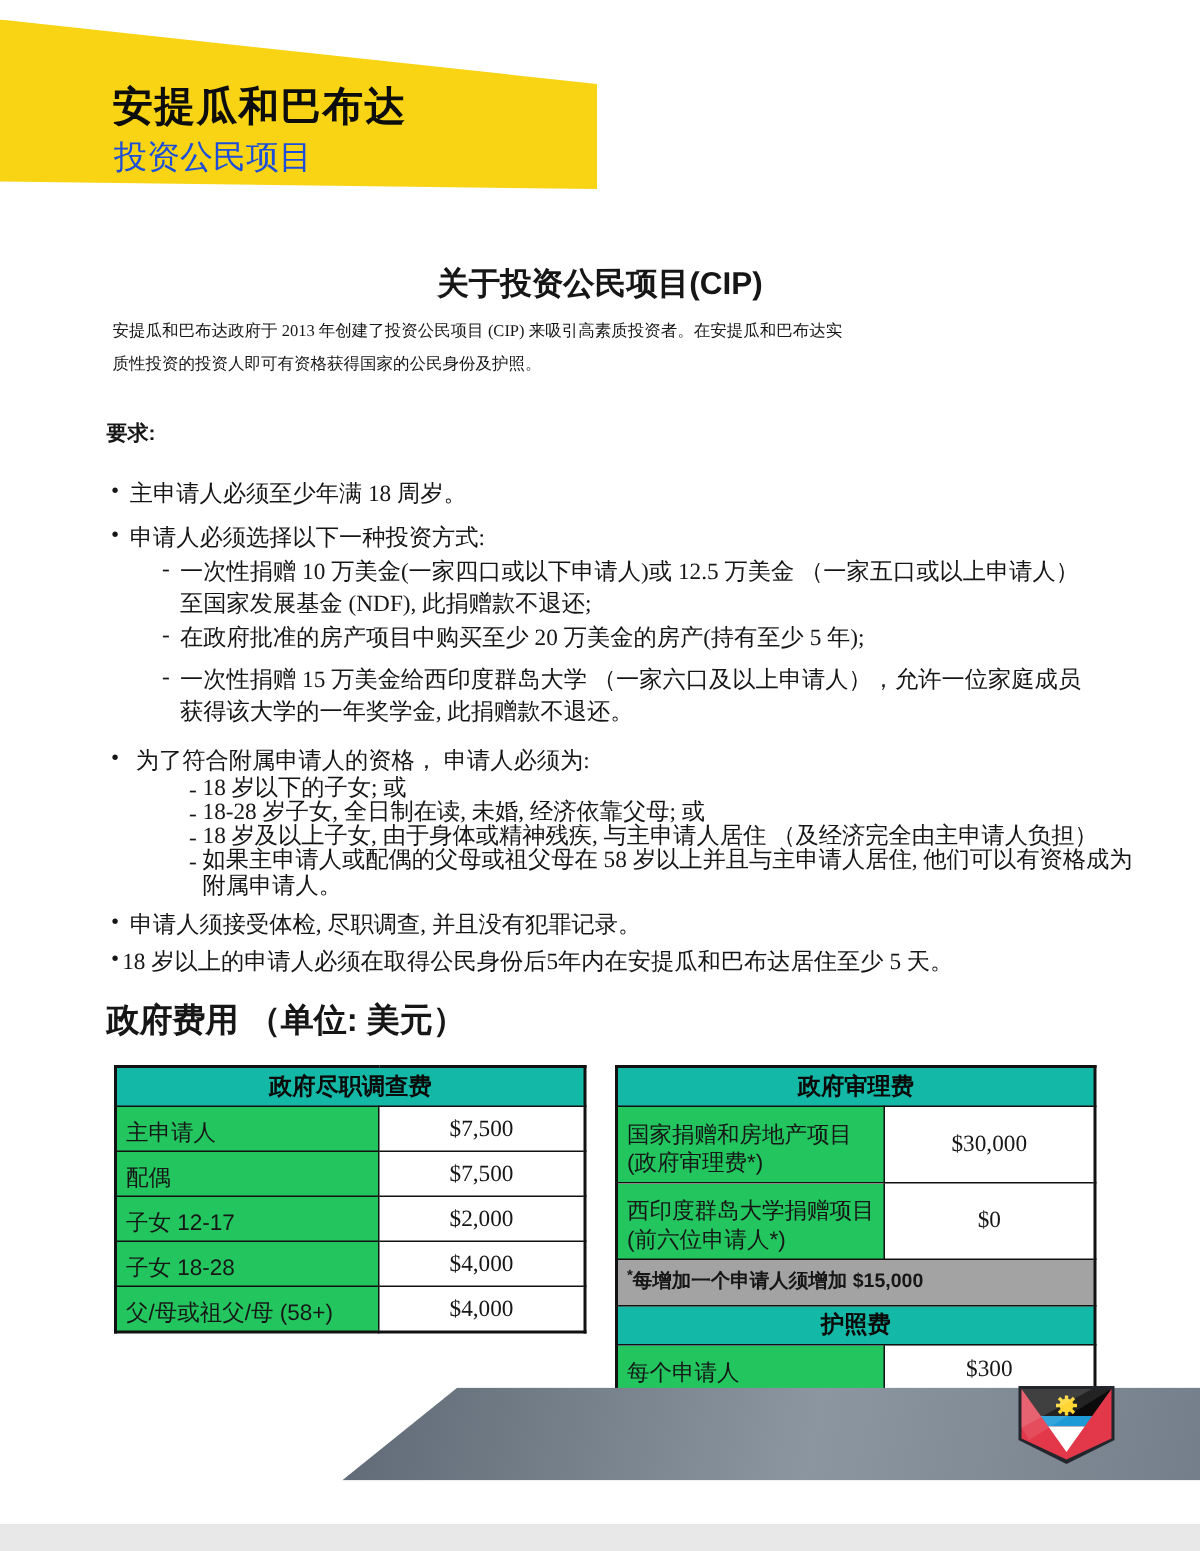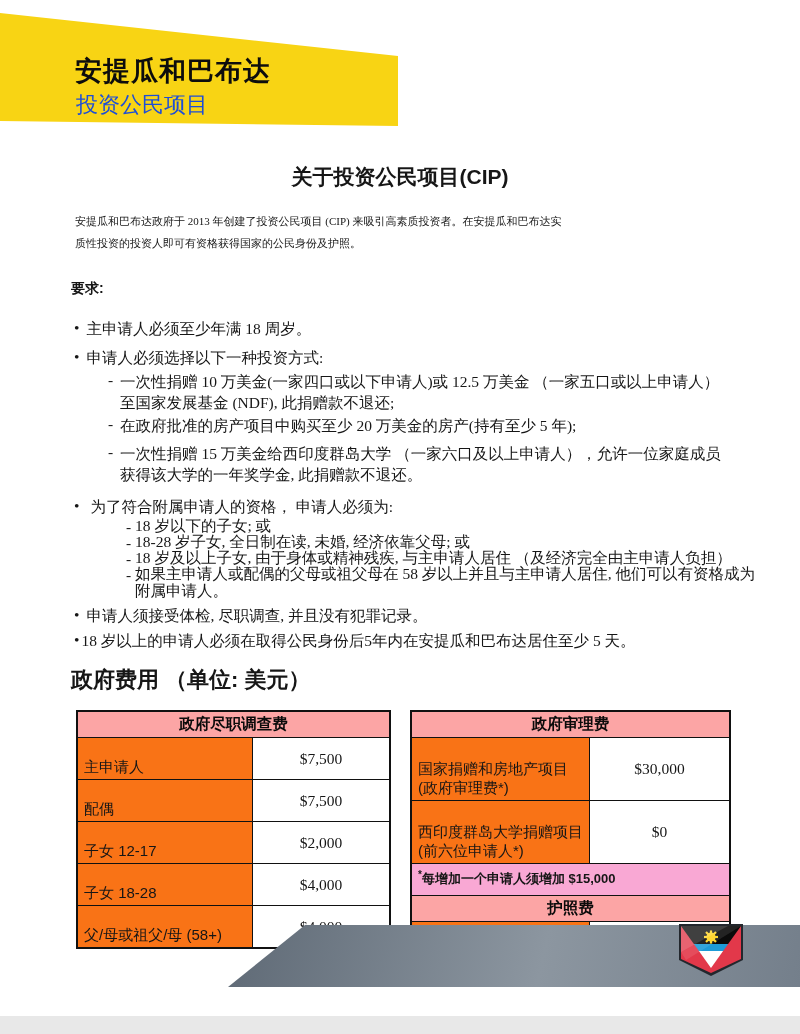--- a/index.html
+++ b/index.html
@@ -19,21 +19,21 @@
     font-family:"Liberation Sans", sans-serif; font-weight:bold;
     font-size:27px; letter-spacing:1px; color:#0d0d0d; white-space:nowrap;
   }
   .banner-sub {
     position:absolute; left:76px; top:90px;
     font-family:"Liberation Sans", sans-serif; font-size:22px;
     color:#1d4ed8; white-space:nowrap;
   }
   
   .doc-title {
-    position:absolute; left:0; top:163px; width:100%; text-align:center;
+    position:absolute; left:0; top:175px; width:100%; text-align:center;
     font-family:"Liberation Sans", sans-serif; font-weight:bold; font-size:21px;
   }
   .intro { position:absolute; left:75px; top:211px; width:690px;
            font-size:11px; line-height:21.5px; }
   .line { white-space:nowrap; }
   
   .req-heading {
     position:absolute; left:71px; top:280px;
     font-family:"Liberation Sans", sans-serif; font-weight:bold; font-size:14px;
   }
@@ -54,36 +54,36 @@
   
   .fees-heading {
     position:absolute; left:71px; top:665px;
     font-family:"Liberation Sans", sans-serif; font-weight:bold; font-size:22px;
   }
   .table-left  { position:absolute; left:76px;  top:710px; width:315px; }
   .table-right { position:absolute; left:410px; top:710px; width:321px; }
   table { border-collapse:collapse; width:100%; border:2px solid #111; }
   th, td { border:1px solid #111; }
   th.hdr {
-    background:#fca5a5; color:#0a0a0a; height:23px;
+    background:#14b8a6; color:#0a0a0a; height:23px;
     font-family:"Liberation Sans", sans-serif; font-weight:bold; font-size:15.5px;
   }
   td.lab {
-    background:#f97316; font-family:"Liberation Sans", sans-serif;
-    font-size:15px; padding:18px 4px 1px 6px; white-space:nowrap; overflow:hidden;margin-top:34px;
+    background:#22c55e; font-family:"Liberation Sans", sans-serif;
+    font-size:15px; padding:6px 4px 1px 6px; white-space:nowrap; overflow:hidden;margin-top:34px;
   }
   td.val { background:#fff; text-align:center; font-size:15.5px;
            font-family:"Liberation Serif", serif; }
   .table-left td { height:22px; }
   .table-left td.lab { width:164px; }
   .table-right td.lab { width:167px; line-height:19px; }
   .table-right tr.tall td { height:43px; }
   .table-right tr.last td { height:24px; }
   tr.footnote td {
-    background:#f9a8d4; font-family:"Liberation Sans", sans-serif;
+    background:#a3a3a3; font-family:"Liberation Sans", sans-serif;
     font-size:13px; font-weight:bold; padding:5px 6px 7px; white-space:nowrap;
   }
   tr.footnote sup { font-size:10px; }
   
   .band {
     position:absolute; left:228px; top:925px; width:572px; height:62px;
     clip-path:polygon(77px 0, 572px 0, 572px 62px, 0 62px);
     background:linear-gradient(102deg, #5f6a76 0%, #8c96a0 55%, #747f8b 100%);
   }
   .flag { position:absolute; left:678px; top:924px; width:66px; height:53px; }

